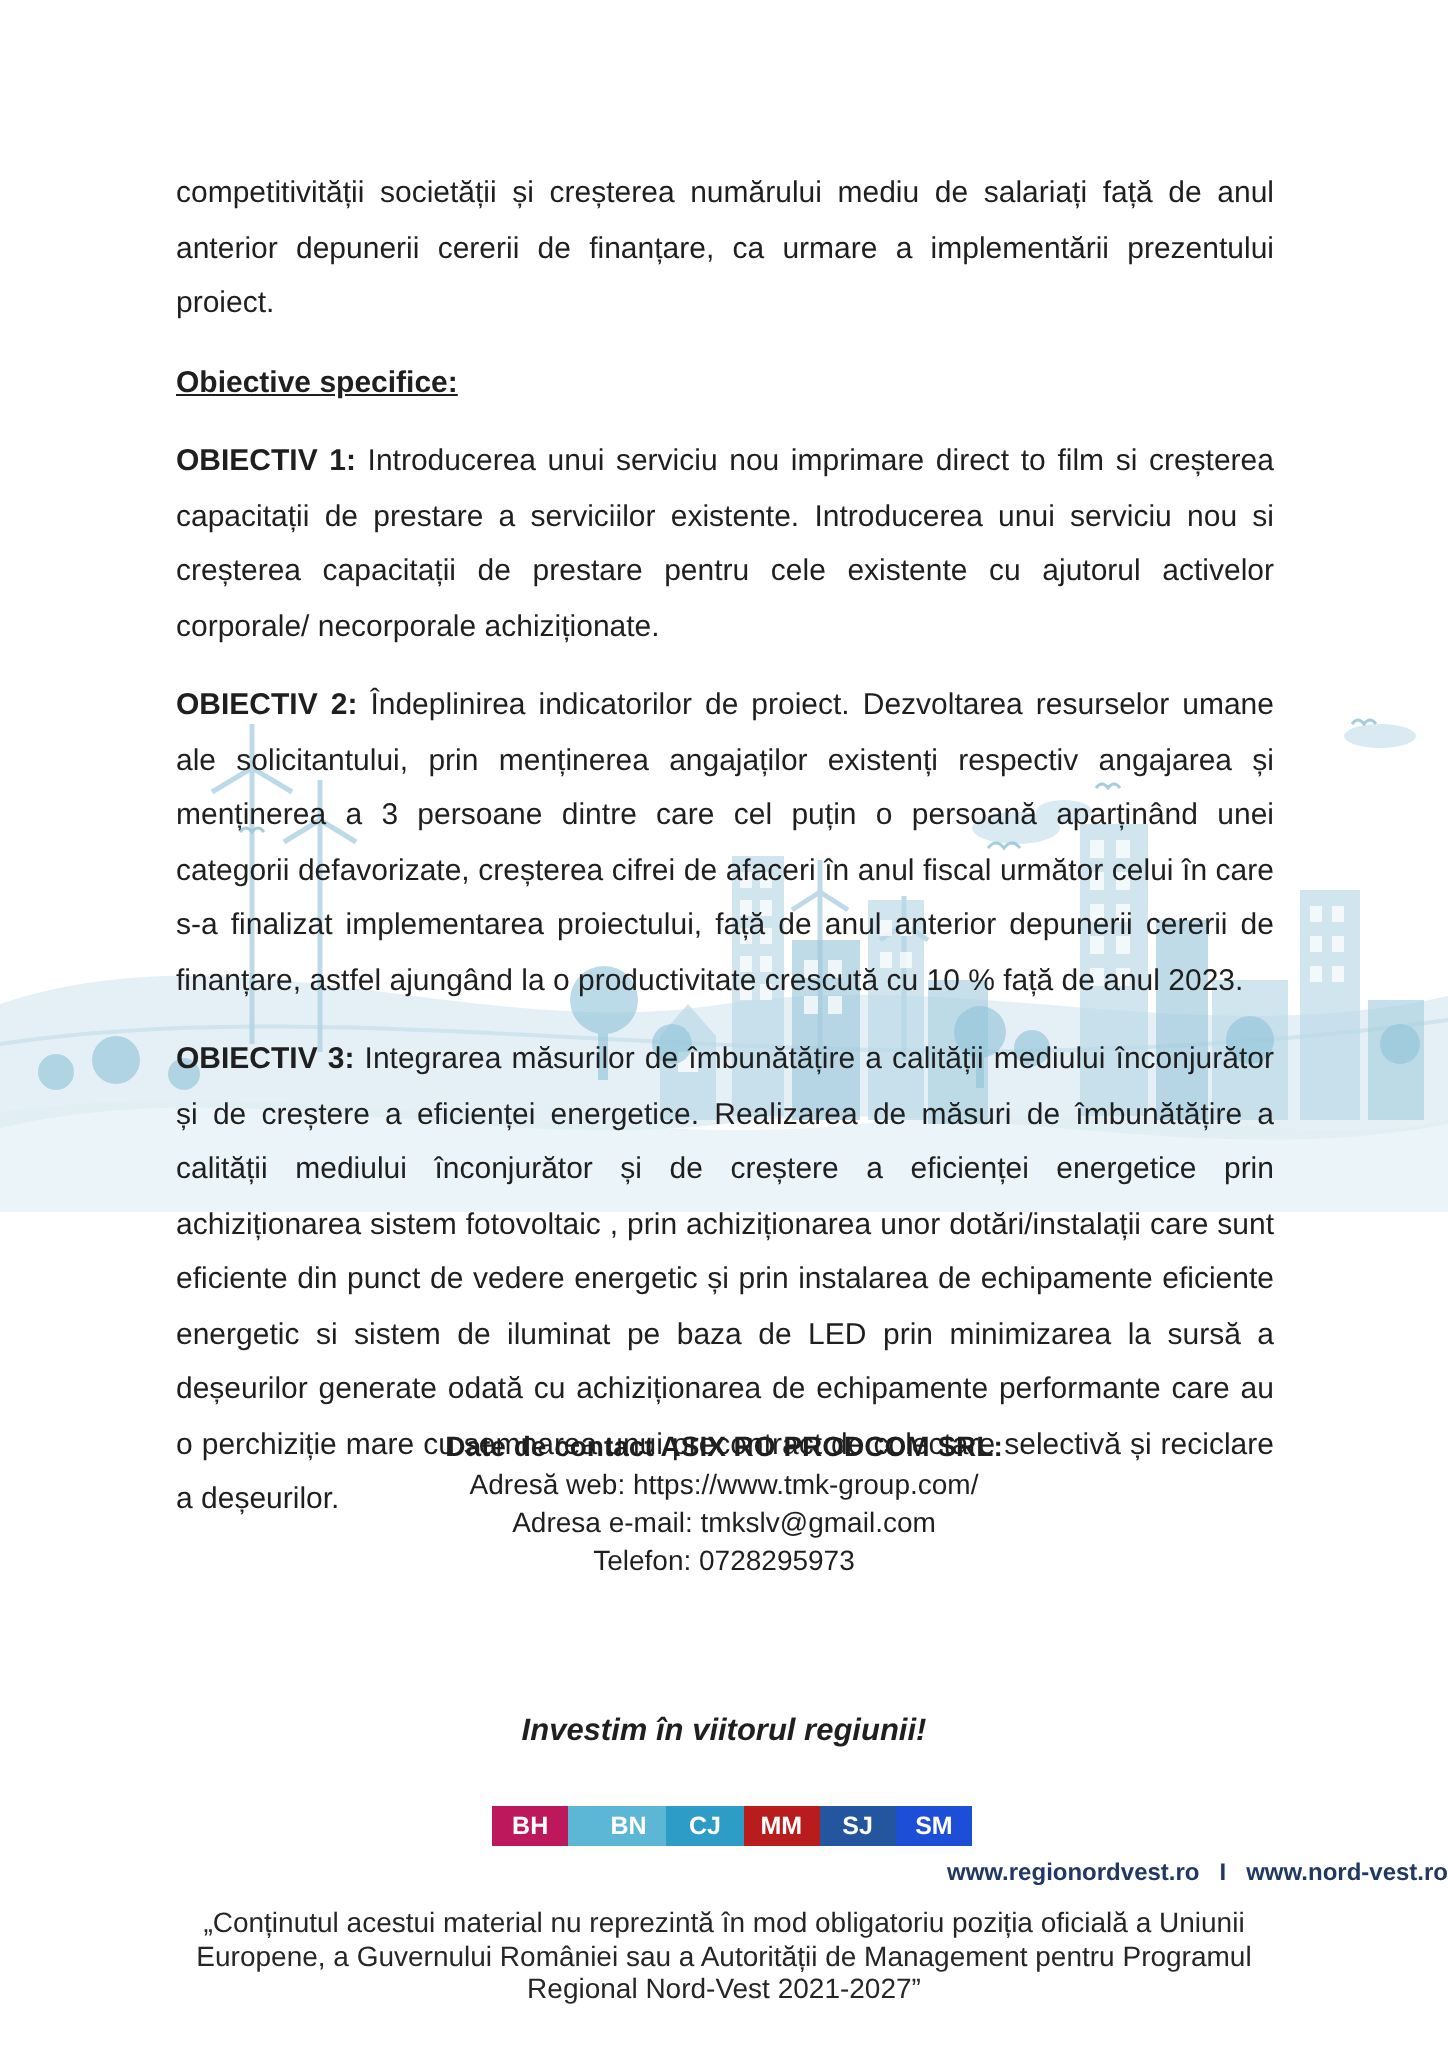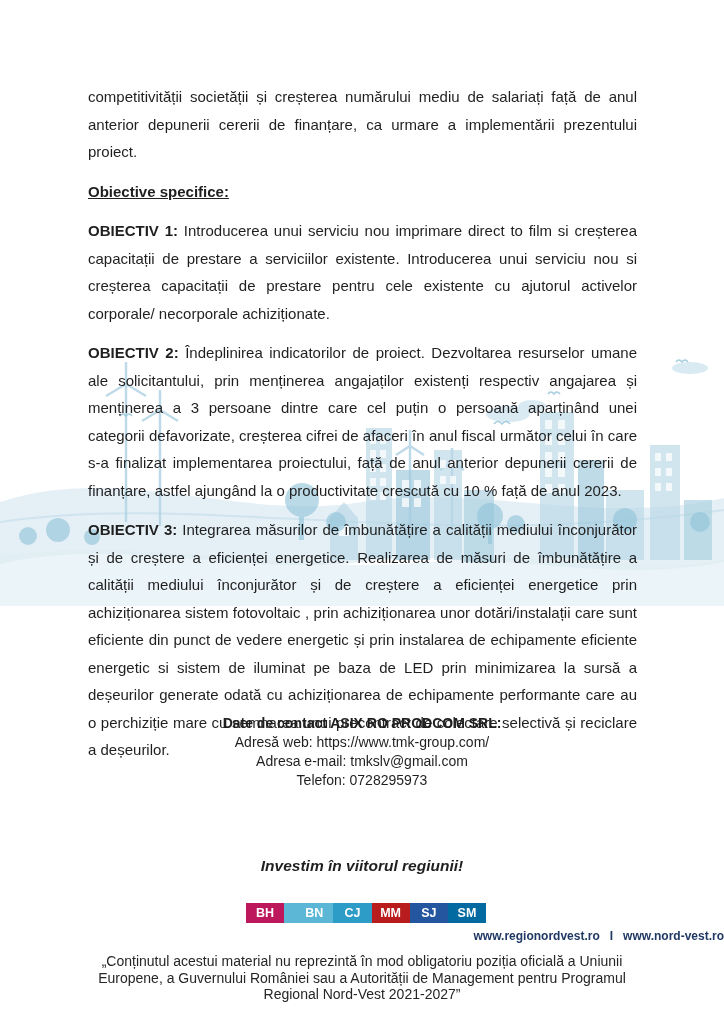--- a/index.html
+++ b/index.html
@@ -188,21 +188,21 @@
   </div>
 
   <div class="slogan">Investim în viitorul regiunii!</div>
 
   <div class="region-bar">
       <div class="seg" style="background: #be185d;">BH</div>
       <div class="seg" style="background: rgb(92, 183, 214); padding-left: 11px;">BN</div>
       <div class="seg" style="background: rgb(45, 156, 198);">CJ</div>
       <div class="seg" style="background: #b91c1c;">MM</div>
       <div class="seg" style="background: rgb(36, 86, 160);">SJ</div>
-      <div class="seg" style="background: #0369a1;">SM</div>
+      <div class="seg" style="background: #1d4ed8;">SM</div>
     </div>
 
   <div class="links-line">
     <a>www.regionordvest.ro</a><span class="sep">I</span><a>www.nord-vest.ro</a>
   </div>
 
   <div class="footer-note">„Conținutul acestui material nu reprezintă în mod obligatoriu poziția oficială a Uniunii Europene, a Guvernului României sau a Autorității de Management pentru Programul Regional Nord-Vest 2021-2027”</div>
 
 </div>
 

